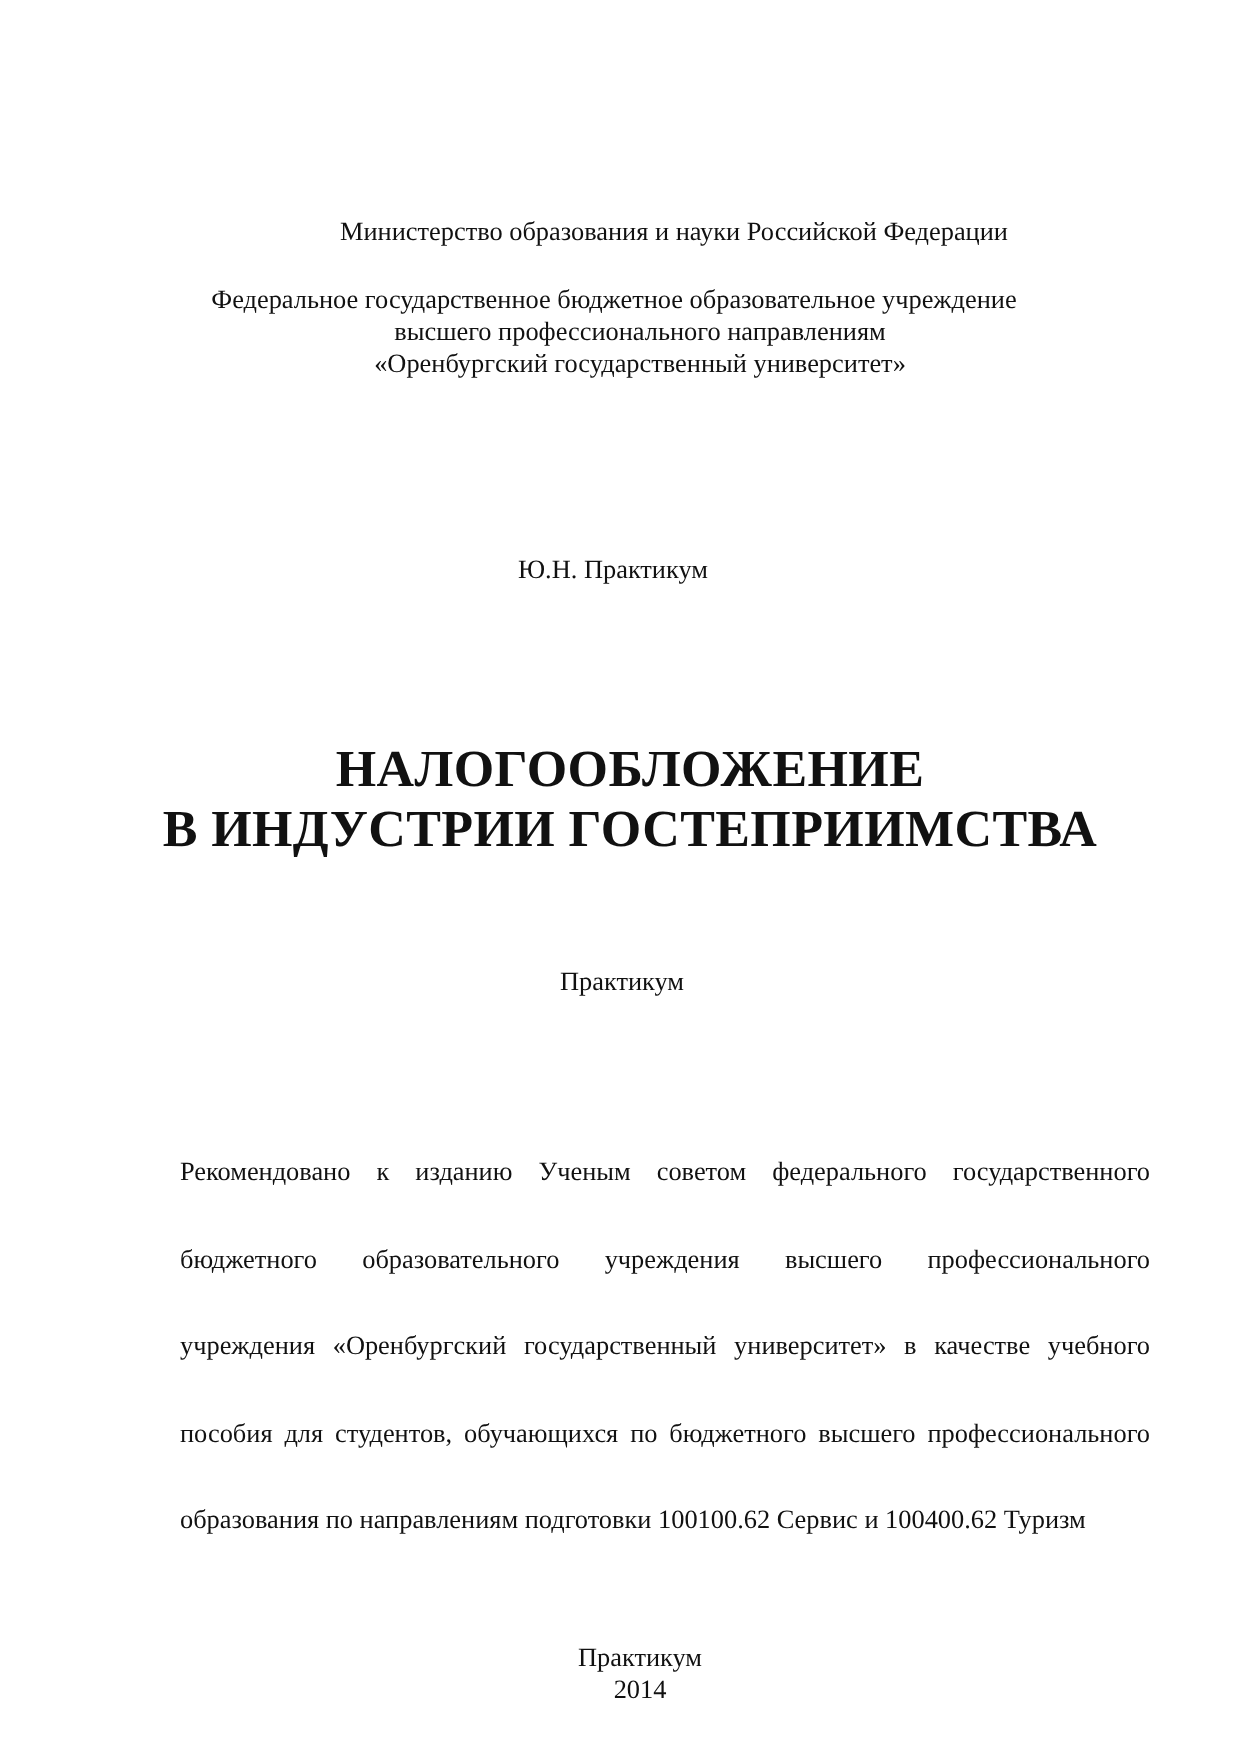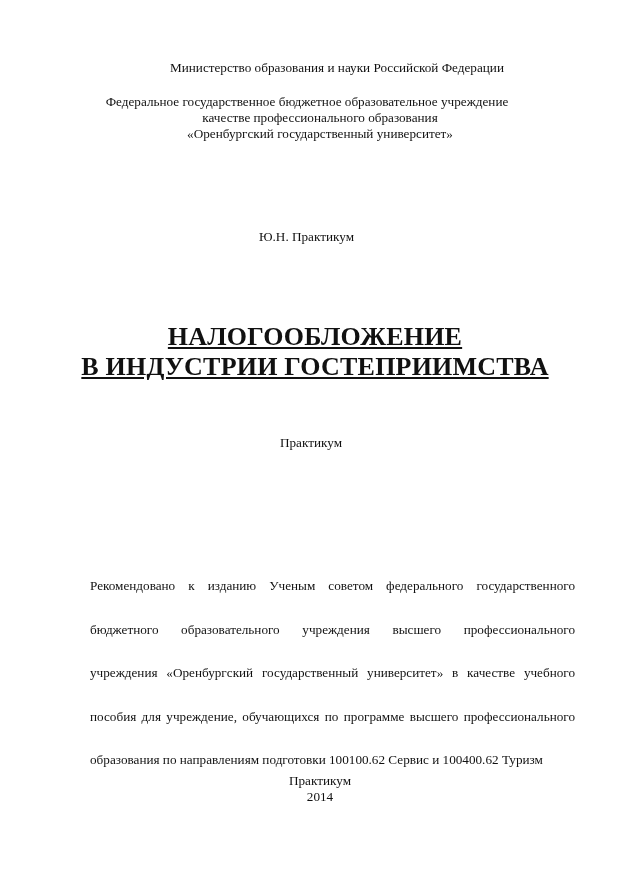--- a/index.html
+++ b/index.html
@@ -1,44 +1,44 @@
 <!DOCTYPE html>
 <html><head>
 <meta charset="utf-8">
 <style>
   html, body { margin:0; padding:0; background:#ffffff; }
   body { width:621px; height:877px; position:relative; overflow:hidden;
          font-family:"Liberation Serif", serif; color:#111; }
-  .abs { position:absolute; white-space:nowrap; }
+  .abs { position:absolute; white-space:nowrap;margin-top:48px; }
   .t13 { font-size:13.2px; line-height:15px; }
   .center { text-align:center; }
-  .title { font-weight:bold; font-size:26px; line-height:30px; letter-spacing:0.2px;text-decoration:underline; }
+  .title { font-weight:bold; font-size:26px; line-height:30px; letter-spacing:0.2px; }
   .para { position:absolute; left:90px; width:485px; font-size:13.2px; line-height:15.5px;
           text-align:justify; }
   .para span.line { display:block; text-align:justify; text-align-last:justify; white-space:nowrap;margin-top:28px; }
   .para span.line.last { text-align-last:left; }
 </style>
 </head>
 <body>
 
 <div class="abs t13" style="left:170px; top:60px;">Министерство образования и науки Российской Федерации</div>
 
 <div class="abs t13 center" style="left:47px; width:520px; top:94px;">Федеральное государственное бюджетное образовательное учреждение</div>
-<div class="abs t13 center" style="left:60px; width:520px; top:110px;">качестве профессионального образования</div>
+<div class="abs t13 center" style="left:60px; width:520px; top:110px;">высшего профессионального направлениям</div>
 <div class="abs t13 center" style="left:60px; width:520px; top:126px;">«Оренбургский государственный университет»</div>
 
 <div class="abs t13" style="left:259px; top:229px;">Ю.Н. Практикум</div>
 
 <div class="abs title center" style="left:40px; width:550px; top:322px;">НАЛОГООБЛОЖЕНИЕ</div>
 <div class="abs title center" style="left:40px; width:550px; top:352px;">В ИНДУСТРИИ ГОСТЕПРИИМСТВА</div>
 
 <div class="abs t13" style="left:280px; top:435px;">Практикум</div>
 
 <div class="para" style="top:550px;">
   <span class="line">Рекомендовано к изданию Ученым советом федерального государственного</span>
   <span class="line">бюджетного образовательного учреждения высшего профессионального</span>
   <span class="line">учреждения «Оренбургский государственный университет» в качестве учебного</span>
-  <span class="line">пособия для учреждение, обучающихся по программе высшего профессионального</span>
+  <span class="line">пособия для студентов, обучающихся по бюджетного высшего профессионального</span>
   <span class="line last">образования по направлениям подготовки 100100.62 Сервис и 100400.62 Туризм</span>
 </div>
 
 <div class="abs t13 center" style="left:270px; width:100px; top:773px;">Практикум</div>
 <div class="abs t13 center" style="left:270px; width:100px; top:789px;">2014</div>
 
 </body></html>

